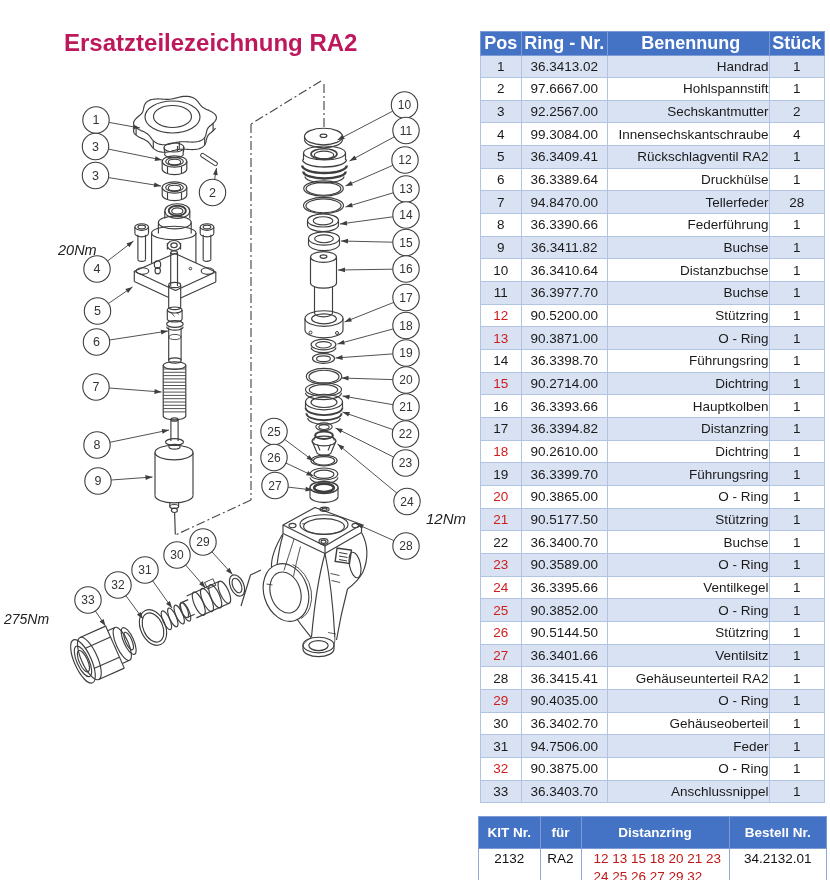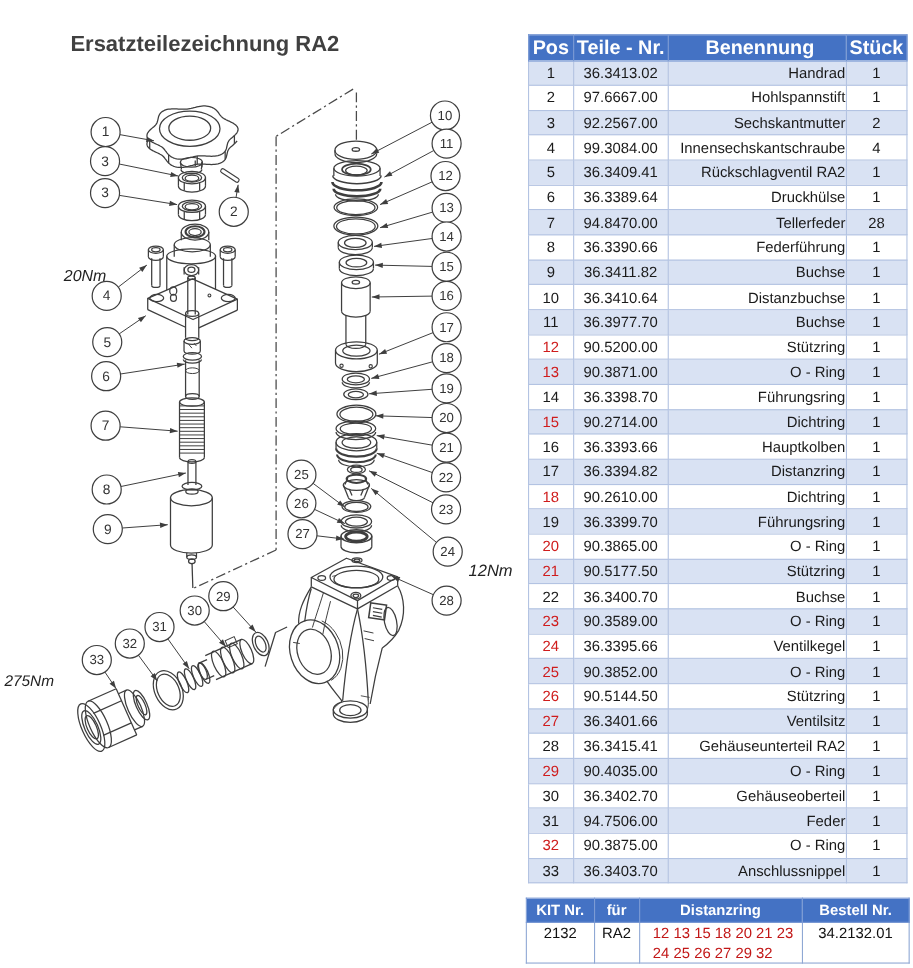--- a/index.html
+++ b/index.html
@@ -1,27 +1,27 @@
 <!DOCTYPE html>
 <html><head>
 <meta charset="utf-8">
 <style>
 * { margin:0; padding:0; box-sizing:border-box; }
 html,body { width:830px; height:880px; background:#fff; font-family:"Liberation Sans", sans-serif; position:relative; overflow:hidden; }
-#title { position:absolute; left:64px; top:29px; font-size:20px; font-weight:bold; color:#404040; letter-spacing:0px; }
+#title { position:absolute; left:64px; top:29px; font-size:24px; font-weight:bold; color:#be185d; letter-spacing:0px; }
 table { border-collapse:collapse; table-layout:fixed; }
 #main { position:absolute; left:480px; top:31px; width:344px; }
 #main th { background:#4472c4; color:#fff; font-size:18px; font-weight:bold; height:23.5px; border:1px solid #7c9bd4; }
 #main td { font-size:13.5px; color:#1a1a1a; height:22.67px; text-align:center; border:1px solid #b3c3e2; padding:0; }
 #main td.nm { text-align:right; padding-left:5px; }
 #main tr.odd td { background:#d9e2f3; }
 #main tr.even td { background:#fff; }
 #main td.red { color:#cf1c1c; }
 #kit { position:absolute; left:478px; top:816px; width:348px; }
-#kit th { background:#4472c4; color:#fff; font-size:13.5px; font-weight:bold; height:22px; border:1px solid #7c9bd4; }
+#kit th { background:#4472c4; color:#fff; font-size:13.5px; font-weight:bold; height:32px; border:1px solid #7c9bd4; }
 #kit td { font-size:13.5px; color:#111; border:1px solid #8fa8d4; vertical-align:top; text-align:center; line-height:17.5px; padding-top:1px;margin-top:40px; }
 #kit td.bh { text-align:left; padding-left:12px; color:#c21717; }
 </style>
 </head>
 <body>
 <div id="title">Ersatzteilezeichnung RA2</div>
 <svg width="480" height="880" viewBox="0 0 480 880" style="position:absolute;left:0;top:0">
 <line x1="321" y1="81" x2="251" y2="124" stroke="#4a4a4a" stroke-width="1.15" stroke-dasharray="9 3 2 3"></line>
 <line x1="251" y1="124" x2="251" y2="500" stroke="#4a4a4a" stroke-width="1.15" stroke-dasharray="9 3 2 3"></line>
 <line x1="251" y1="500" x2="175.5" y2="535" stroke="#4a4a4a" stroke-width="1.15" stroke-dasharray="9 3 2 3"></line>
@@ -455,21 +455,21 @@
 <table id="main">
 <colgroup>
       <col style="width:40.5px">
       <col style="width:86.5px">
       <col style="width:161.5px">
       <col style="width:55.5px">
     </colgroup>
 <tbody>
       <tr>
         <th>Pos</th>
-        <th>Teile - Nr.</th>
+        <th>Ring - Nr.</th>
         <th style="text-align:center;padding-left:5px;">Benennung</th>
         <th>Stück</th>
       </tr>
 <tr class="odd">
         <td>1</td>
         <td>36.3413.02</td>
         <td class="nm">Handrad</td>
         <td>1</td>
       </tr>
 <tr class="even">

